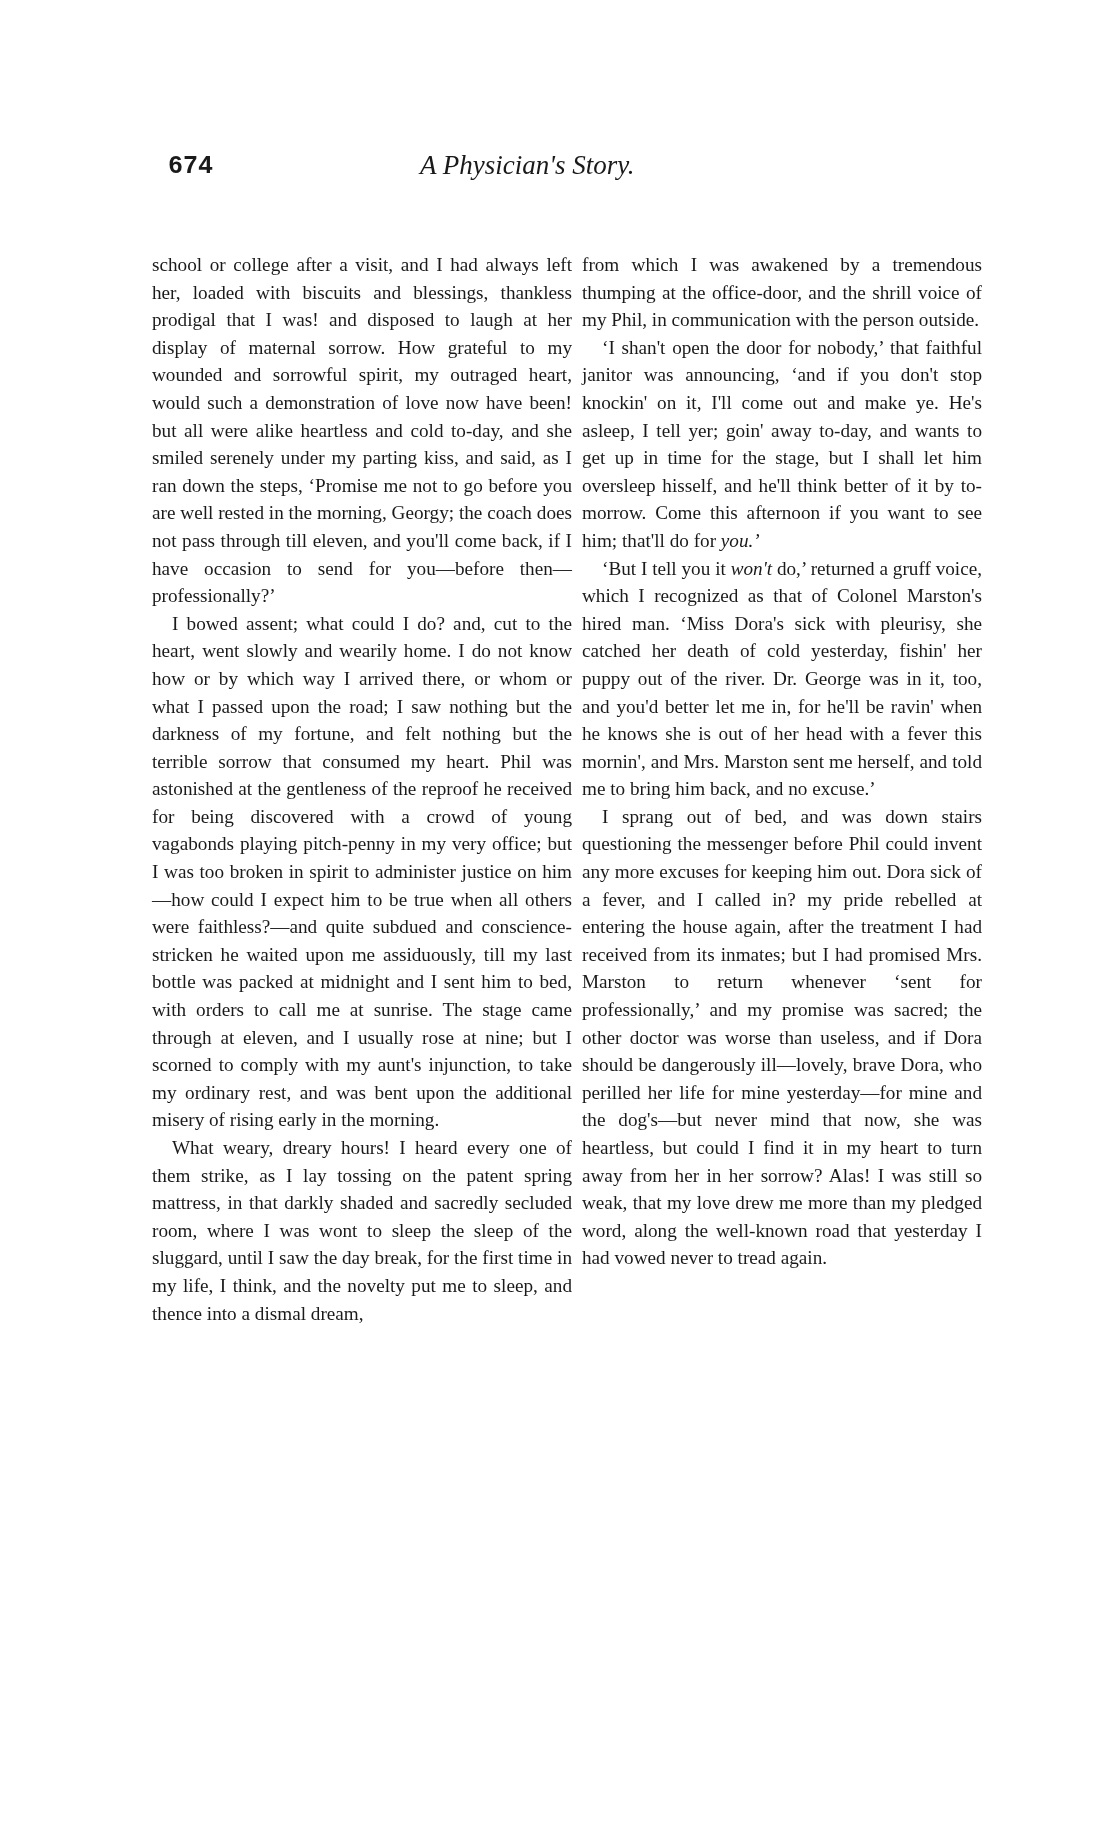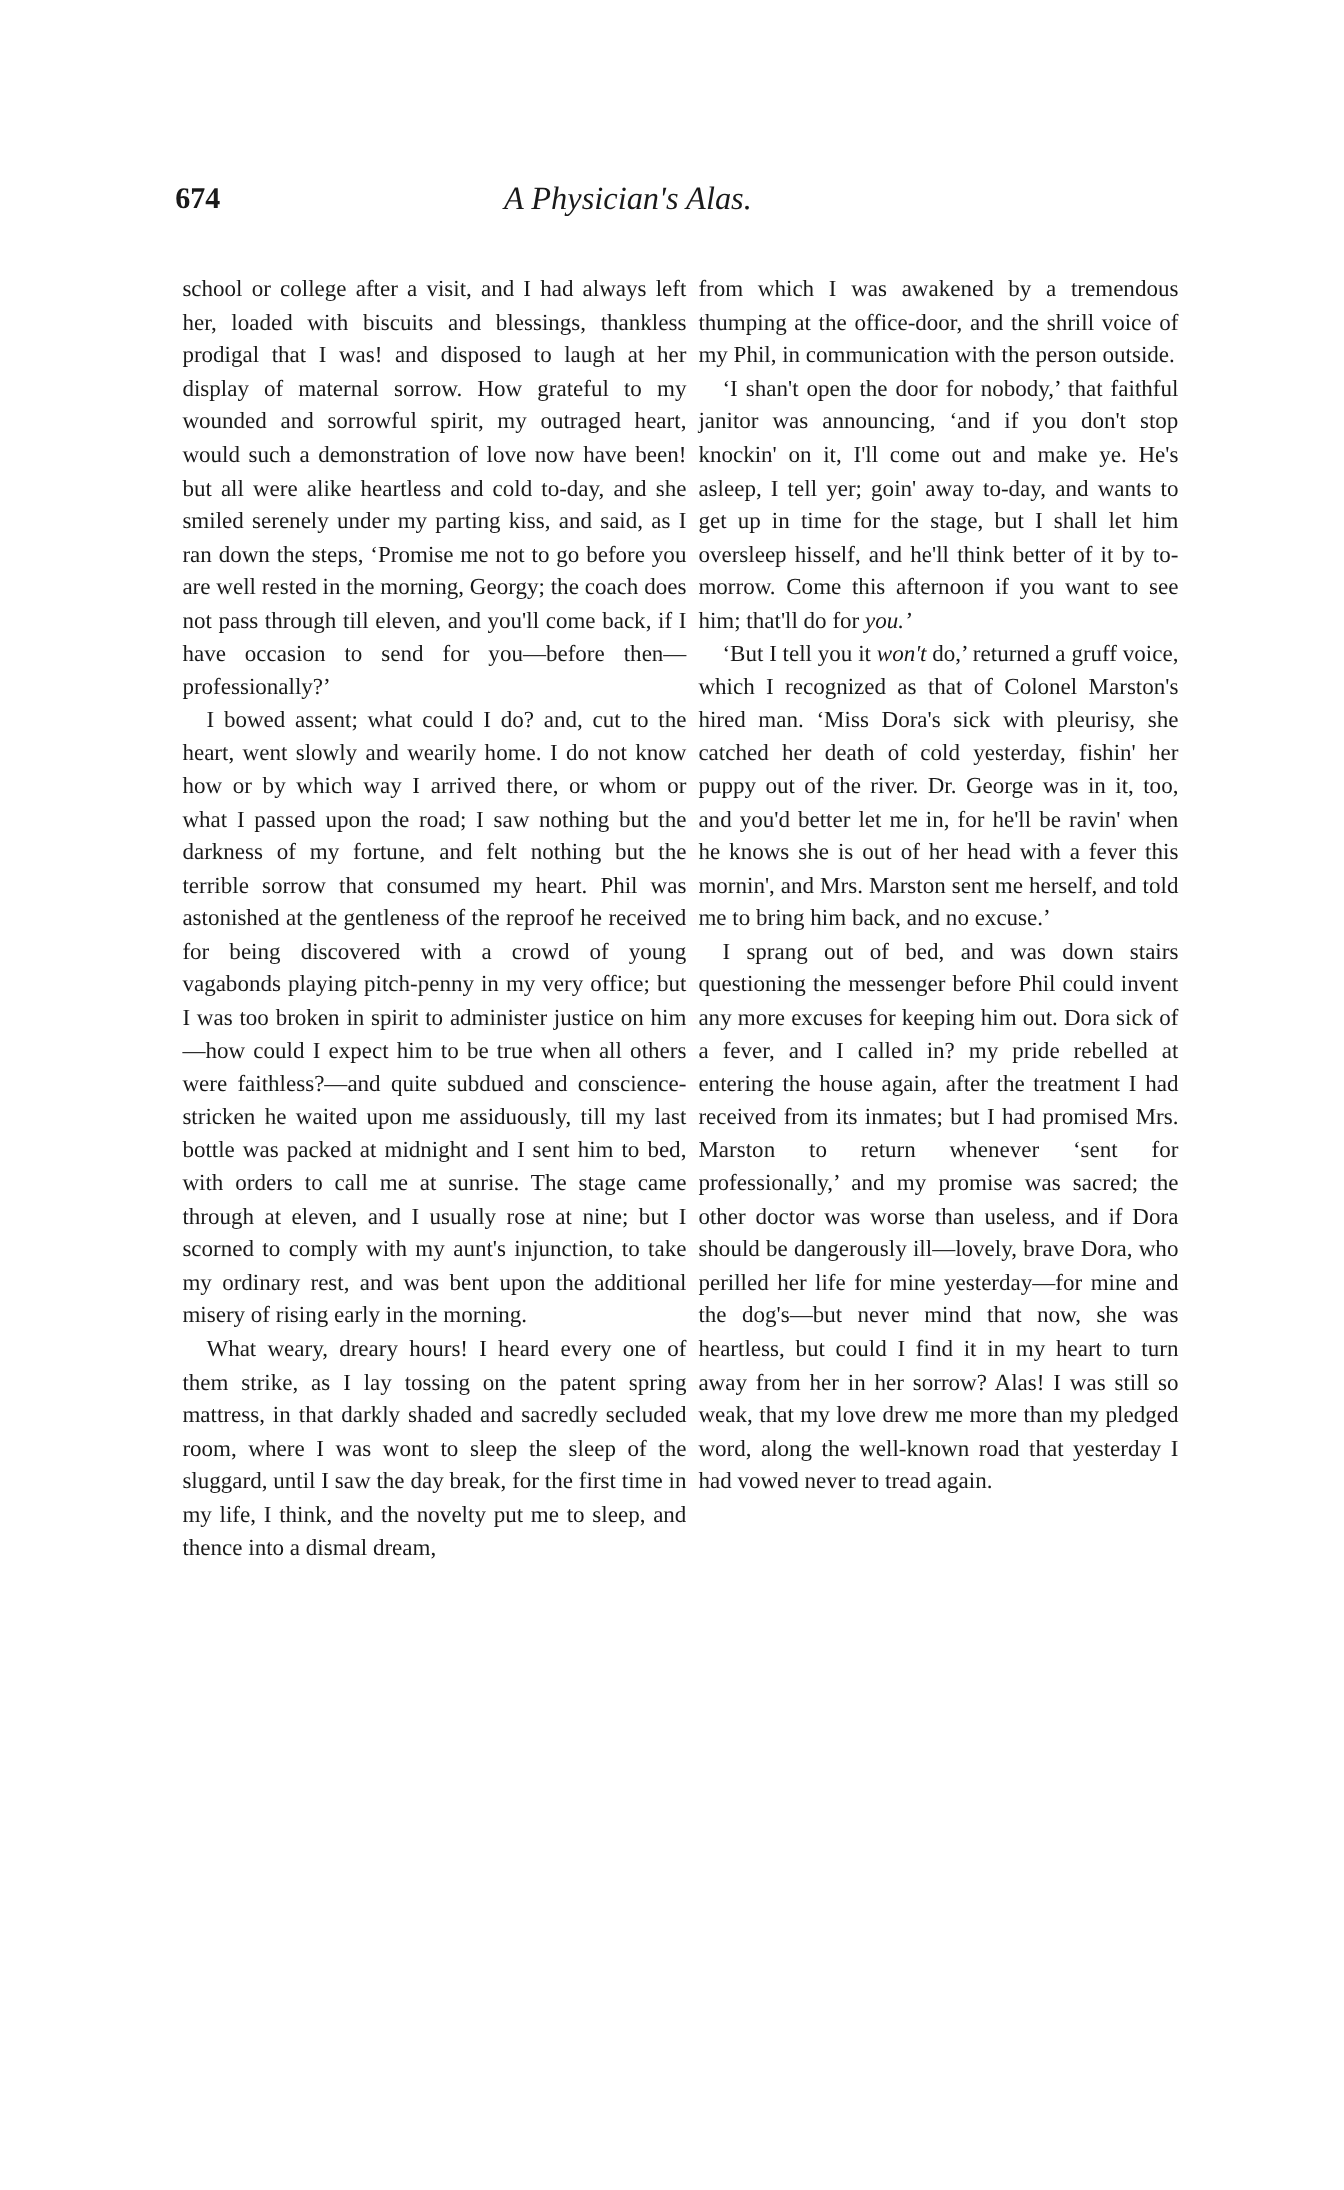--- a/index.html
+++ b/index.html
@@ -1,32 +1,32 @@
 <!DOCTYPE html>
 <html><head>
 <meta charset="utf-8">
 <style>
   html, body { margin: 0; padding: 0; background: #ffffff; }
   body { width: 1120px; height: 1825px; position: relative; overflow: hidden;
          font-family: "Liberation Serif", "DejaVu Serif", serif; color: #1a1a1a; }
-  .page-number { position: absolute; left: 146px; top: 152px; font-size: 25px; font-weight: bold; }
+  .page-number { position: absolute; left: 168px; top: 152px; font-size: 25px; font-weight: bold; font-family: Liberation Mono, monospace; }
   .running-title { position: absolute; left: 420px; top: 150px; font-size: 27px; font-style: italic; }
   .column { position: absolute; top: 228px; width: 420px; font-size: 19.2px; line-height: 27.6px;
             text-align: justify; hyphens: none; }
   .col-left { left: 152px; width: 420px; }
   .col-right { left: 582px; width: 400px; }
   .para { margin: 0; text-indent: 20px; }
-  .para.cont { text-indent: 0; }
+  .para.cont { text-indent: 0; margin-top: 23px; }
   em { font-style: italic; margin-top: 25px; }
 </style>
 </head>
 <body>
 
 <div class="page-number">674</div>
-<div class="running-title">A Physician's Alas.</div>
+<div class="running-title">A Physician's Story.</div>
 
 <div class="column col-left">
   <p class="para cont">school or college after a visit, and I had always left her, loaded with biscuits and blessings, thankless prodigal that I was! and disposed to laugh at her display of maternal sorrow. How grateful to my wounded and sorrowful spirit, my outraged heart, would such a demonstration of love now have been! but all were alike heartless and cold to-day, and she smiled serenely under my parting kiss, and said, as I ran down the steps, ‘Promise me not to go before you are well rested in the morning, Georgy; the coach does not pass through till eleven, and you'll come back, if I have occasion to send for you—before then—professionally?’</p>
   <p class="para">I bowed assent; what could I do? and, cut to the heart, went slowly and wearily home. I do not know how or by which way I arrived there, or whom or what I passed upon the road; I saw nothing but the darkness of my fortune, and felt nothing but the terrible sorrow that consumed my heart. Phil was astonished at the gentleness of the reproof he received for being discovered with a crowd of young vagabonds playing pitch-penny in my very office; but I was too broken in spirit to administer justice on him—how could I expect him to be true when all others were faithless?—and quite subdued and conscience-stricken he waited upon me assiduously, till my last bottle was packed at midnight and I sent him to bed, with orders to call me at sunrise. The stage came through at eleven, and I usually rose at nine; but I scorned to comply with my aunt's injunction, to take my ordinary rest, and was bent upon the additional misery of rising early in the morning.</p>
   <p class="para">What weary, dreary hours! I heard every one of them strike, as I lay tossing on the patent spring mattress, in that darkly shaded and sacredly secluded room, where I was wont to sleep the sleep of the sluggard, until I saw the day break, for the first time in my life, I think, and the novelty put me to sleep, and thence into a dismal dream,</p>
 </div>
 
 <div class="column col-right">
   <p class="para cont">from which I was awakened by a tremendous thumping at the office-door, and the shrill voice of my Phil, in communication with the person outside.</p>
   <p class="para"><span>‘I shan't open the door for nobody,’ that faithful janitor was announcing, ‘and if you don't stop knockin' on it, I'll come out and make ye. He's asleep, I tell yer; goin' away to-day, and wants to get up in time for the stage, but I shall let him oversleep hisself, and he'll think better of it by to-morrow. Come this afternoon if you want to see him; that'll do for</span> <em>you.’</em></p>

